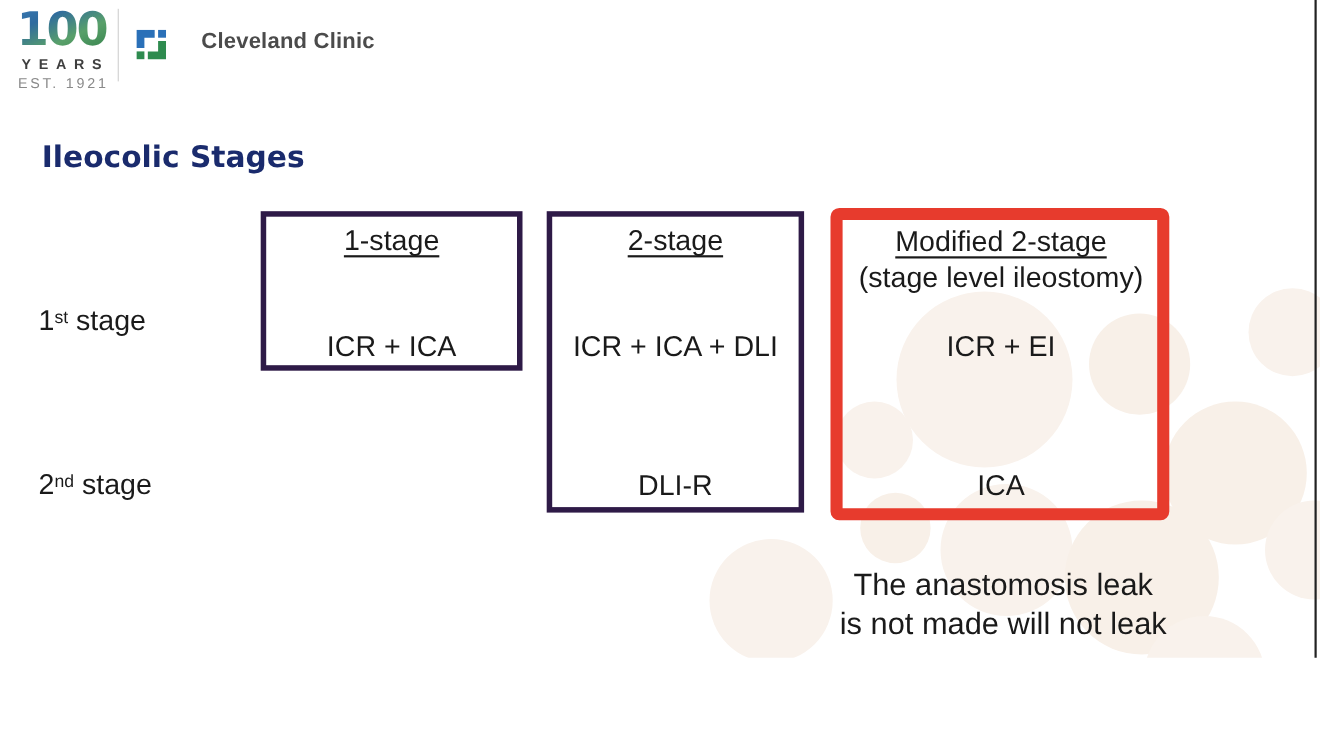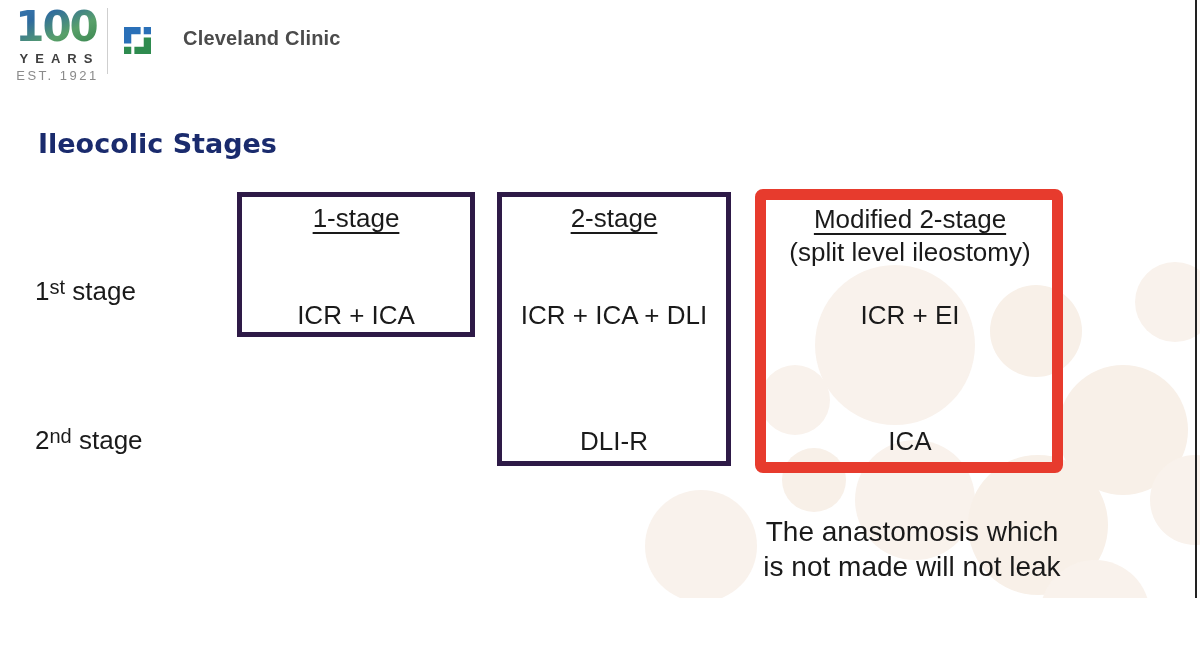--- a/index.html
+++ b/index.html
@@ -45,21 +45,21 @@
   .stage-box{position:absolute;background:transparent;z-index:1;box-sizing:border-box;}
   .box-plain{border:5px solid #2e1a47;}
   .box-highlight{border:11px solid #e73b2d;border-radius:8px;}
   #box-1{left:237px;top:192px;width:238px;height:145px;}
   #box-2{left:497px;top:192px;width:234px;height:274px;}
   #box-3{left:755px;top:189px;width:308px;height:284px;}
 
   .box-text{position:absolute;z-index:2;font-size:26px;color:#1a1a1a;text-align:left;transform:translateX(-50%);white-space:nowrap;}
   .box-header{text-decoration:underline;text-decoration-thickness:2px;text-underline-offset:5px;}
   .row-label{position:absolute;left:35px;z-index:2;font-size:26px;color:#1a1a1a;white-space:nowrap;}
-  .row-label sup{font-size:20px;vertical-align:6px;margin-top:24px;}
+  .row-label sup{font-size:16px;vertical-align:6px;margin-top:24px;}
 
   .note{
     position:absolute;left:912px;top:514px;z-index:2;transform:translateX(-50%);
     font-size:28px;line-height:35px;color:#1a1a1a;text-align:center;white-space:nowrap;
   }
 
   
   .aibd{position:absolute;left:993px;top:592px;display:flex;align-items:center;z-index:2;}
   .aibd-dots{width:50px;height:58px;display:block;}
   .aibd-text{margin-left:7px;font-size:32px;font-weight:bold;color:#eda93f;letter-spacing:0.5px;}
@@ -127,26 +127,26 @@
   <div id="box-3" class="stage-box box-highlight"></div>
 
   <span class="box-text box-header" style="left:356px;top:203px;">1-stage</span>
   <span class="box-text" style="left:356px;top:300px;">ICR + ICA</span>
 
   <span class="box-text box-header" style="left:614px;top:203px;">2-stage</span>
   <span class="box-text" style="left:614px;top:300px;">ICR + ICA + DLI</span>
   <span class="box-text" style="left:614px;top:426px;">DLI-R</span>
 
   <span class="box-text box-header" style="left:910px;top:204px;">Modified 2-stage</span>
-  <span class="box-text" style="left:910px;top:237px;">(split level ileostomy)</span>
+  <span class="box-text" style="left:910px;top:237px;">(stage level ileostomy)</span>
   <span class="box-text" style="left:910px;top:300px;">ICR + EI</span>
   <span class="box-text" style="left:910px;top:426px;">ICA</span>
 
   <div class="note">
-    <div>The anastomosis which</div>
+    <div>The anastomosis leak</div>
     <div>is not made will not leak</div>
   </div>
 
   <div class="aibd">
     <svg class="aibd-dots" viewBox="0 0 60 60" aria-hidden="true">
       <circle cx="20" cy="9" r="5" fill="#eda93f"></circle>
       <circle cx="32" cy="7" r="4.5" fill="#8c4a5f"></circle>
       <circle cx="43" cy="12" r="5" fill="#8c4a5f"></circle>
       <circle cx="50" cy="23" r="5.5" fill="#8c4a5f"></circle>
       <circle cx="51" cy="36" r="5.5" fill="#8c4a5f"></circle>

